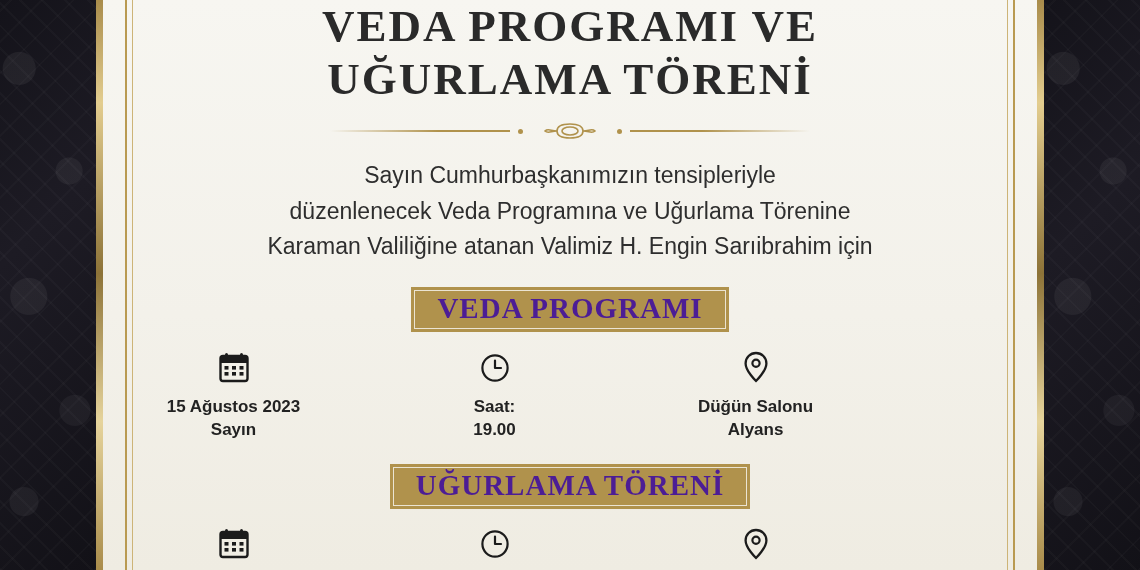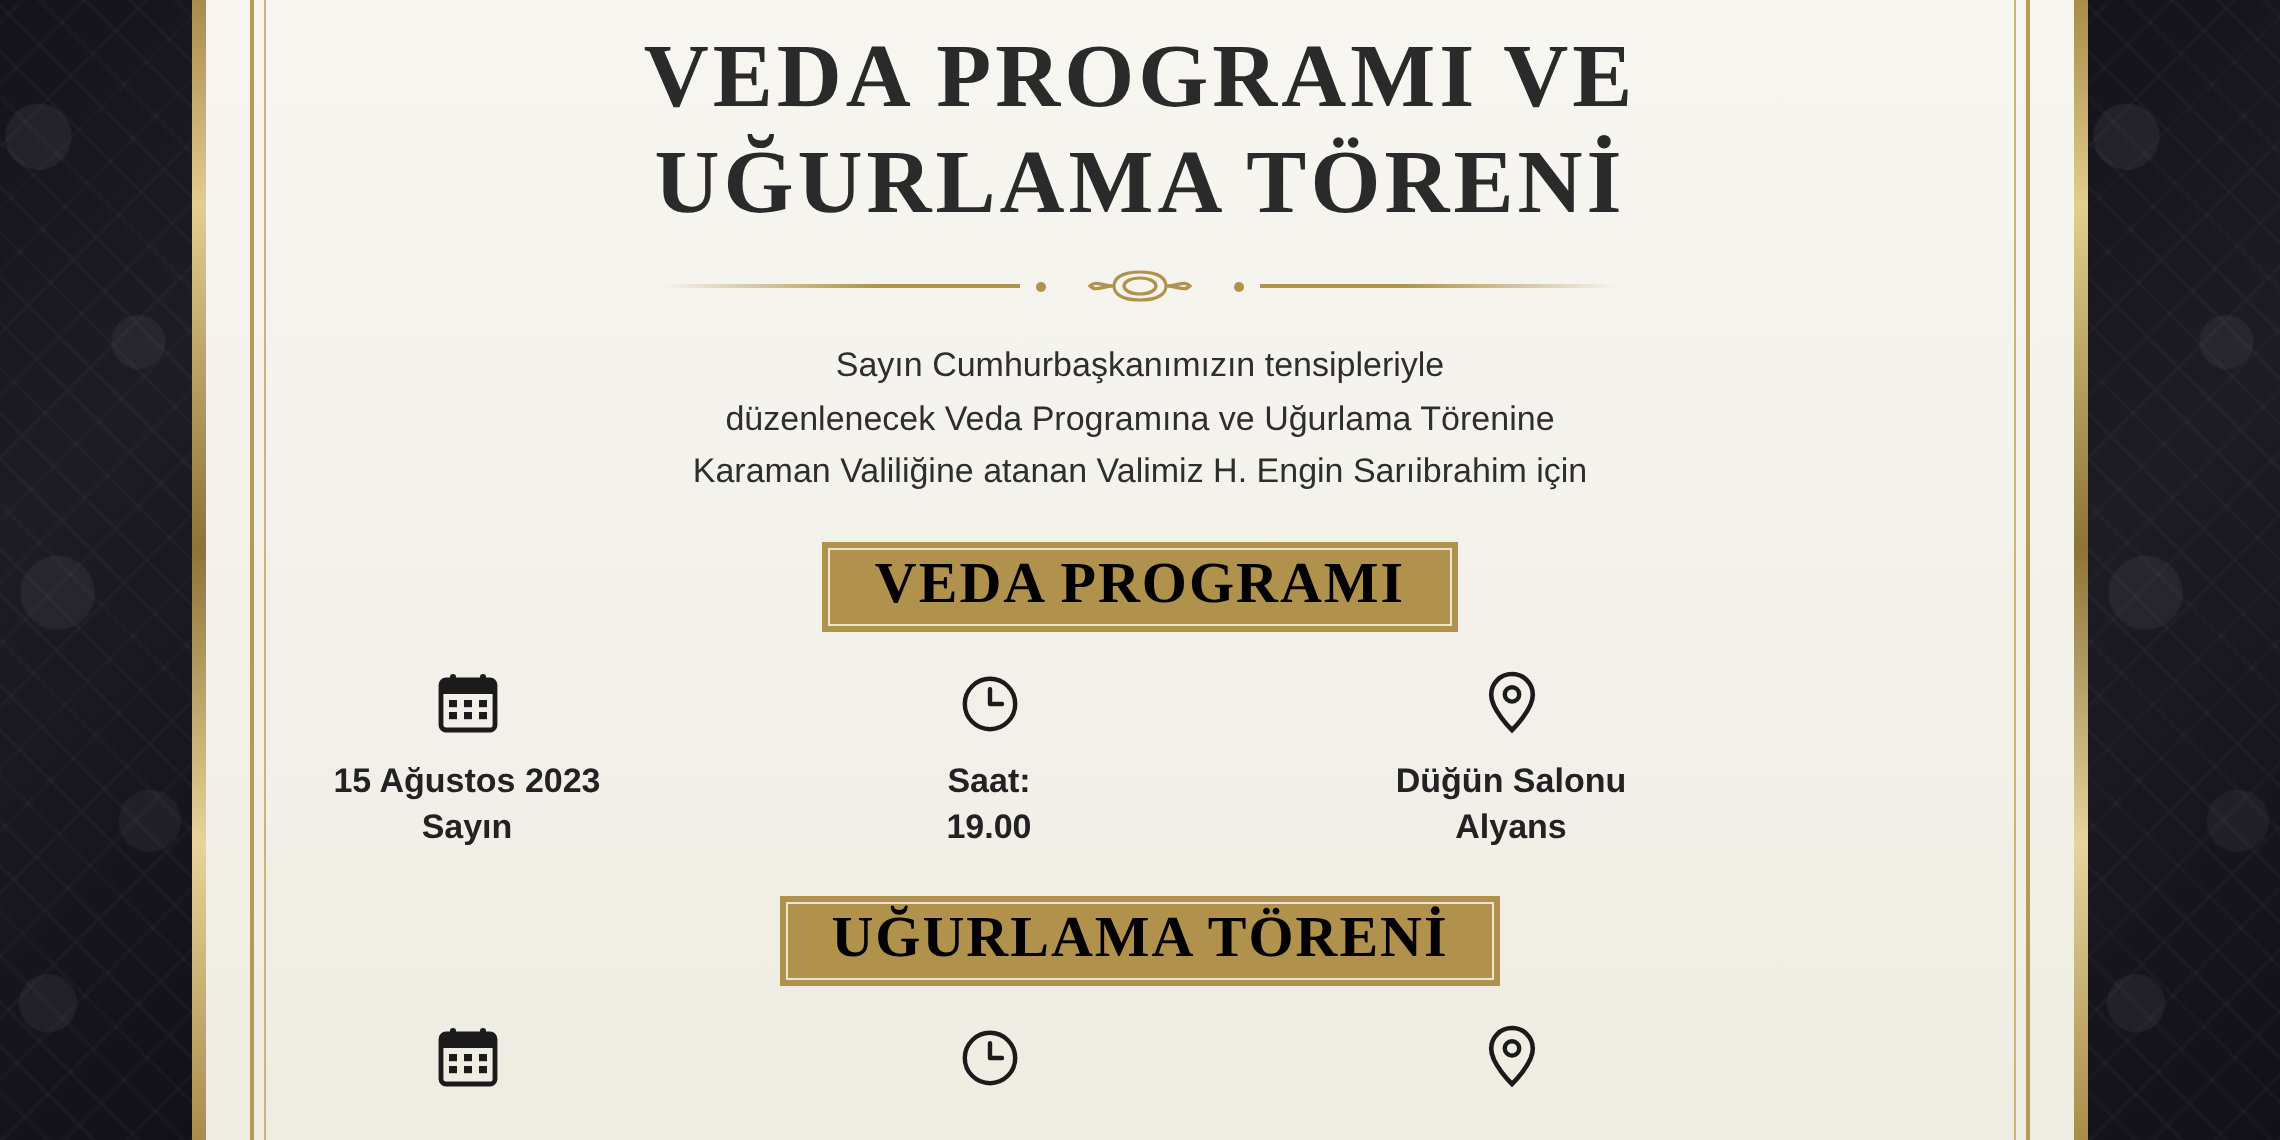--- a/index.html
+++ b/index.html
@@ -91,21 +91,21 @@
     position: absolute;
     left: 48px;
     right: 48px;
     top: 0;
     bottom: 0;
     text-align: center;
   }
 
   .title {
     margin: 0;
-    padding-top: 12px;
+    padding-top: 0px;
     color: #2a2a2a;
     font-family: "Liberation Serif", serif;
     font-weight: bold;
     font-size: 45px;
     letter-spacing: 2px;
     line-height: 1.18;
     text-transform: uppercase;
   }
   .title .line1 { display: block; }
   .title .line2 { display: block; }
@@ -130,32 +130,32 @@
   .divider .dot {
     width: 5px; height: 5px; border-radius: 50%;
     background: #b0924c;
   }
   .divider svg { display: block; }
 
   .intro {
     margin: 0 auto;
     width: 700px;
     color: #2e2e2e;
-    font-size: 17px;
+    font-size: 23px;
     line-height: 1.55;
     font-family: "Liberation Sans", sans-serif;
   }
   .intro p { margin: 0; }
 
   .section-badge {
     display: inline-block;
     margin: 22px auto 0 auto;
     padding: 5px 26px 7px 26px;
     background: #b0924c;
-    color: #000000;
+    color: #4c1d95;
     font-family: "Liberation Serif", serif;
     font-weight: bold;
     font-size: 29px;
     letter-spacing: 1px;
     text-transform: uppercase;
     position: relative;
   }
   .section-badge::before {
     content: "";
     position: absolute;

